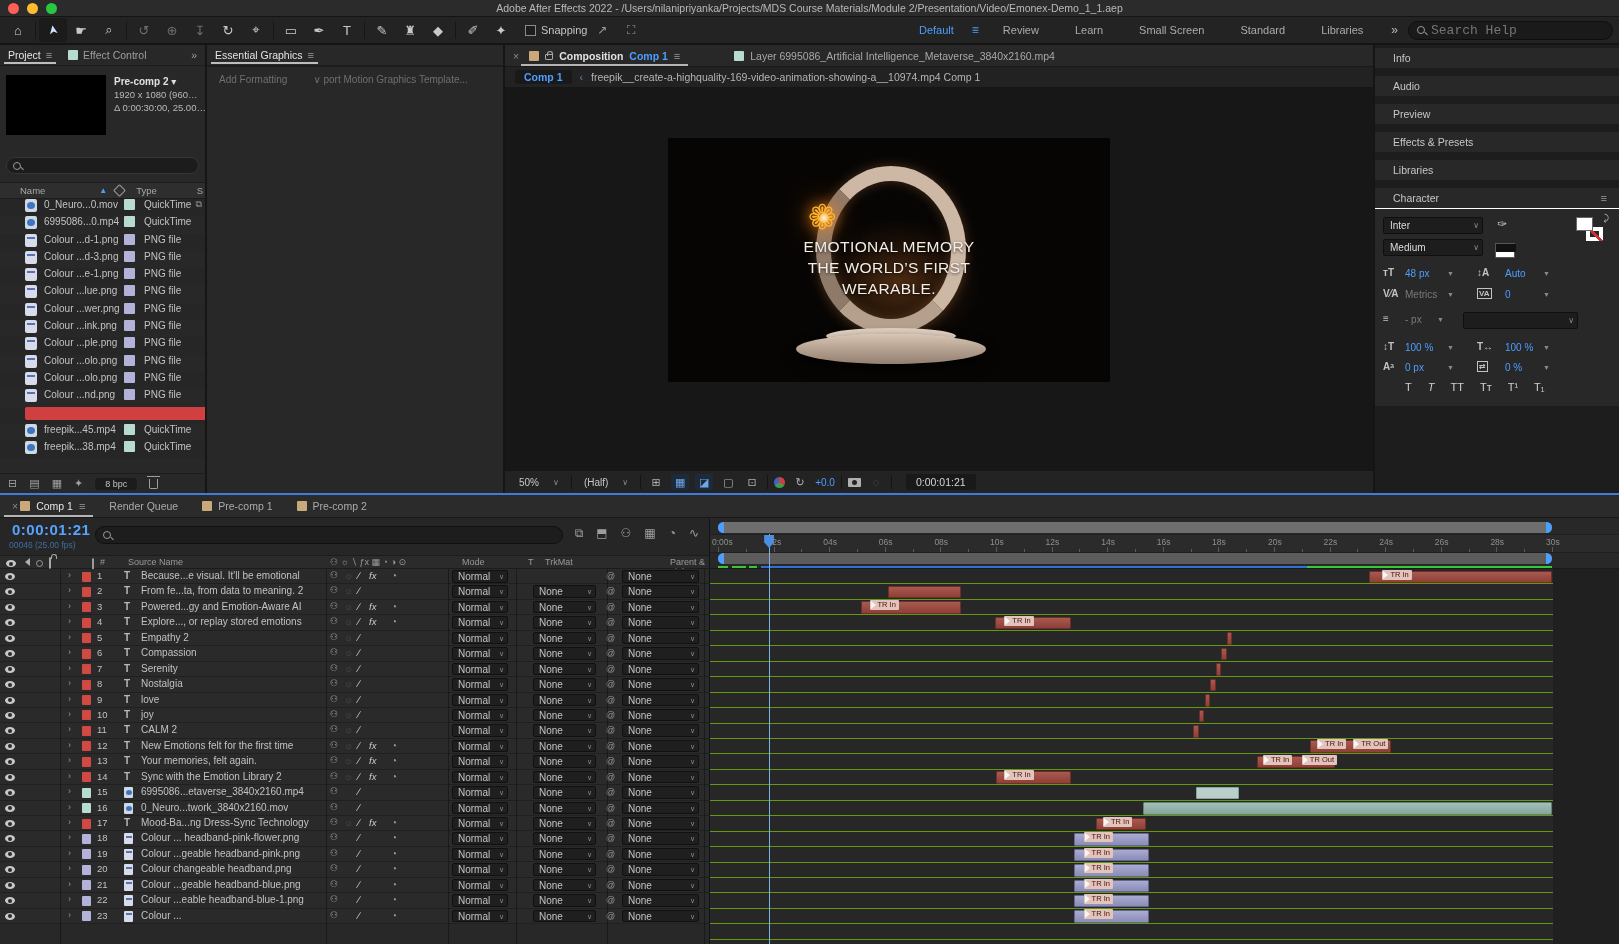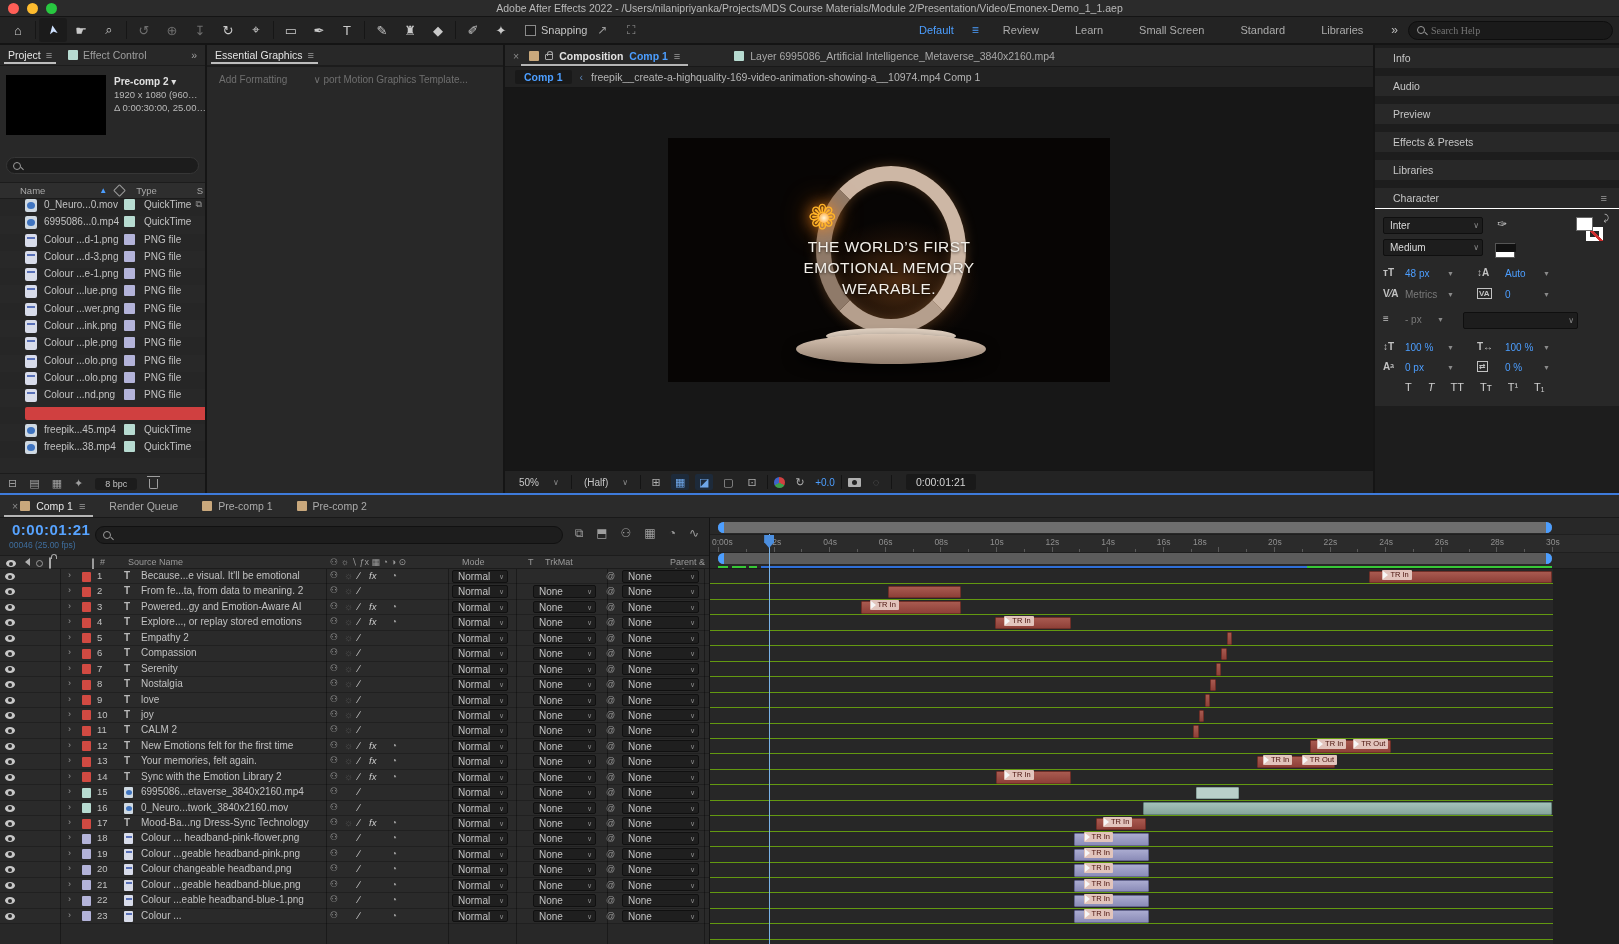--- a/index.html
+++ b/index.html
@@ -29,22 +29,22 @@
   .snapwrap{display:flex;align-items:center;margin-left:10px;color:#c4c4c4}
   .cbx{width:11px;height:11px;border:1px solid #8a8a8a;background:#1d1d1d;margin-right:5px}
   .snapicons{color:#9a9a9a;margin-left:10px;letter-spacing:8px;font-size:12px}
   .workspaces{display:flex;align-items:center;margin-left:auto;gap:0}
   .ws{padding:0 18px;color:#ababab;cursor:default}
   .ws.active{color:#4c9eff}
   .wsmenu{color:#4c9eff;font-size:12px;margin-right:6px}
   .wsmore{color:#bdbdbd;margin:0 10px;font-size:12px}
   .helpbox{width:205px;height:19px;background:#1a1a1a;border:1px solid #0e0e0e;border-radius:10px;
     display:flex;align-items:center;margin-right:6px;padding:0 8px;gap:6px}
-  .helpbox input{background:transparent;border:none;outline:none;color:#9a9a9a;font-size:10px;width:150px;
-    font-family:Liberation Serif, serif}
+  .helpbox input{background:transparent;border:none;outline:none;color:#9a9a9a;font-size:13px;width:150px;
+    font-family:Liberation Mono, monospace}
   .mag{width:8px;height:8px;border:1.4px solid #9a9a9a;border-radius:50%;position:relative;flex:none}
   .mag::after{content:"";position:absolute;width:4px;height:1.4px;background:#9a9a9a;
     transform:rotate(45deg);right:-3.5px;bottom:-1px}
 
   
   .main{display:flex;height:448px}
   .panel-tabs{height:21px;background:#282828;display:flex;align-items:center;font-size:10.5px;
     color:#9e9e9e;border-bottom:1px solid #1c1c1c}
   .ptab{display:flex;align-items:center;gap:5px;padding:0 8px;height:100%;position:relative}
   .ptab.active{color:#e4e4e4}
@@ -505,22 +505,22 @@
         <span class="crumb-path">freepik__create-a-highquality-169-video-animation-showing-a__10974.mp4 Comp 1</span>
       </div>
       <div class="viewer">
         <div class="vframe">
           <div class="vglow"></div>
           <div class="vring"></div>
           <div class="vped2"></div>
           <div class="vped"></div>
           <div class="vflower">❁</div>
           <div class="vtext">
+            <div>EMOTIONAL MEMORY</div>
             <div>THE WORLD’S FIRST</div>
-            <div>EMOTIONAL MEMORY</div>
             <div>WEARABLE.</div>
           </div>
         </div>
       </div>
       <div class="comp-controls">
         <div class="cdropdown">
           <span>50%</span>
             <span class="v">∨</span>
         </div>
         <span class="csep"></span>
@@ -1171,21 +1171,21 @@
               <span class="rtick" style="left: 341.6px; height: 5px;"></span>
               <span class="rlab" style="left: 341.6px;">12s</span>
               <span class="rtick" style="left: 369.4px; height: 3px;"></span>
               <span class="rtick" style="left: 397.2px; height: 5px;"></span>
               <span class="rlab" style="left: 397.2px;">14s</span>
               <span class="rtick" style="left: 425px; height: 3px;"></span>
               <span class="rtick" style="left: 452.8px; height: 5px;"></span>
               <span class="rlab" style="left: 452.8px;">16s</span>
               <span class="rtick" style="left: 480.6px; height: 3px;"></span>
               <span class="rtick" style="left: 508.4px; height: 5px;"></span>
-              <span class="rlab" style="left: 489px;">18s</span>
+              <span class="rlab" style="left: 508px;">18s</span>
               <span class="rtick" style="left: 536.2px; height: 3px;"></span>
               <span class="rtick" style="left: 564px; height: 5px;"></span>
               <span class="rlab" style="left: 564px;">20s</span>
               <span class="rtick" style="left: 591.8px; height: 3px;"></span>
               <span class="rtick" style="left: 619.6px; height: 5px;"></span>
               <span class="rlab" style="left: 619.6px;">22s</span>
               <span class="rtick" style="left: 647.4px; height: 3px;"></span>
               <span class="rtick" style="left: 675.2px; height: 5px;"></span>
               <span class="rlab" style="left: 675.2px;">24s</span>
               <span class="rtick" style="left: 703px; height: 3px;"></span>

